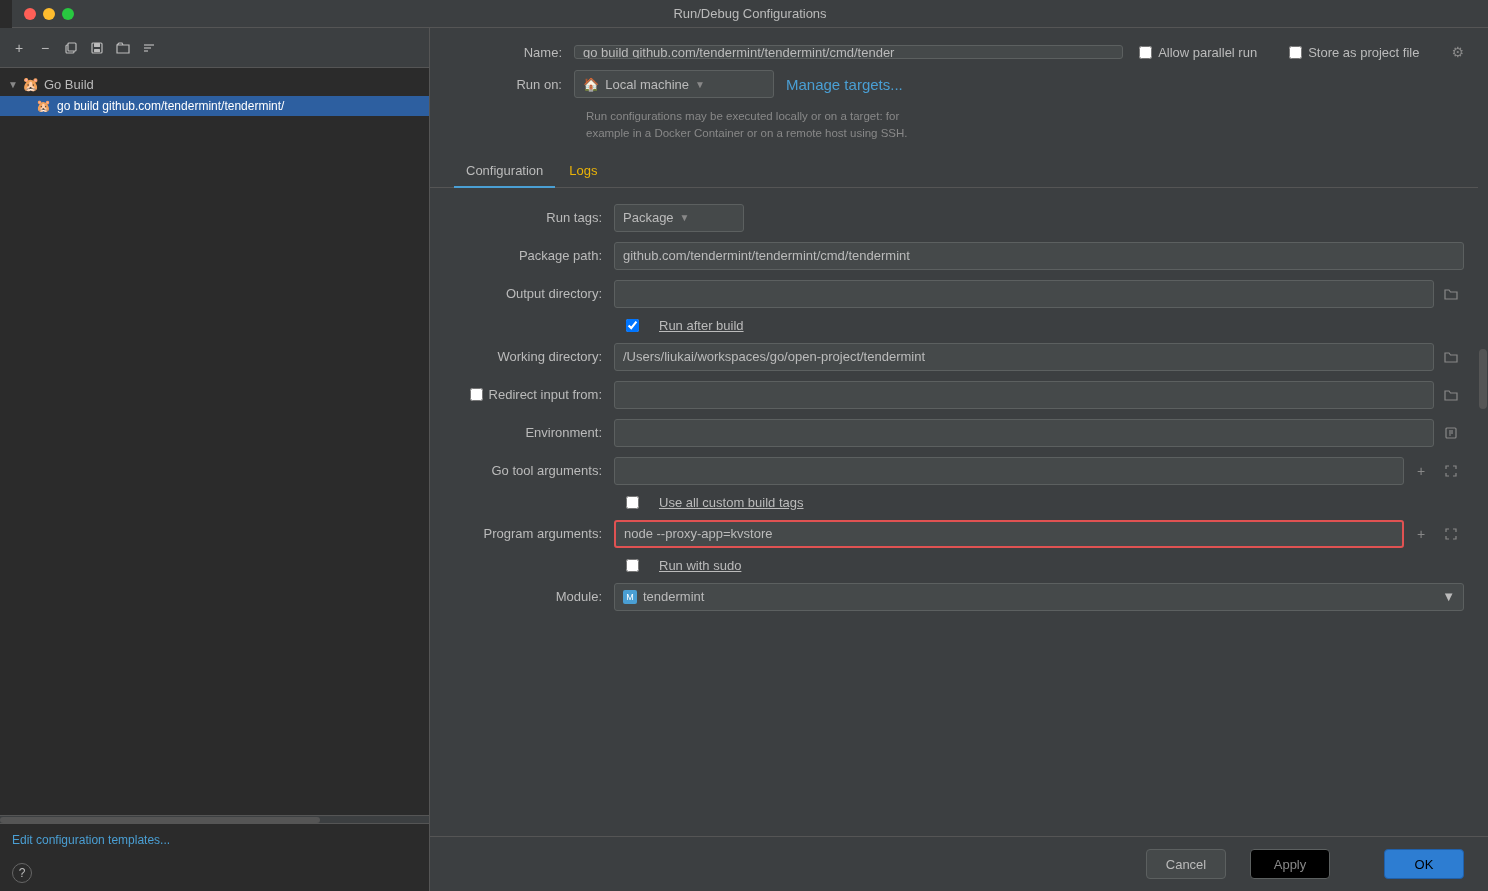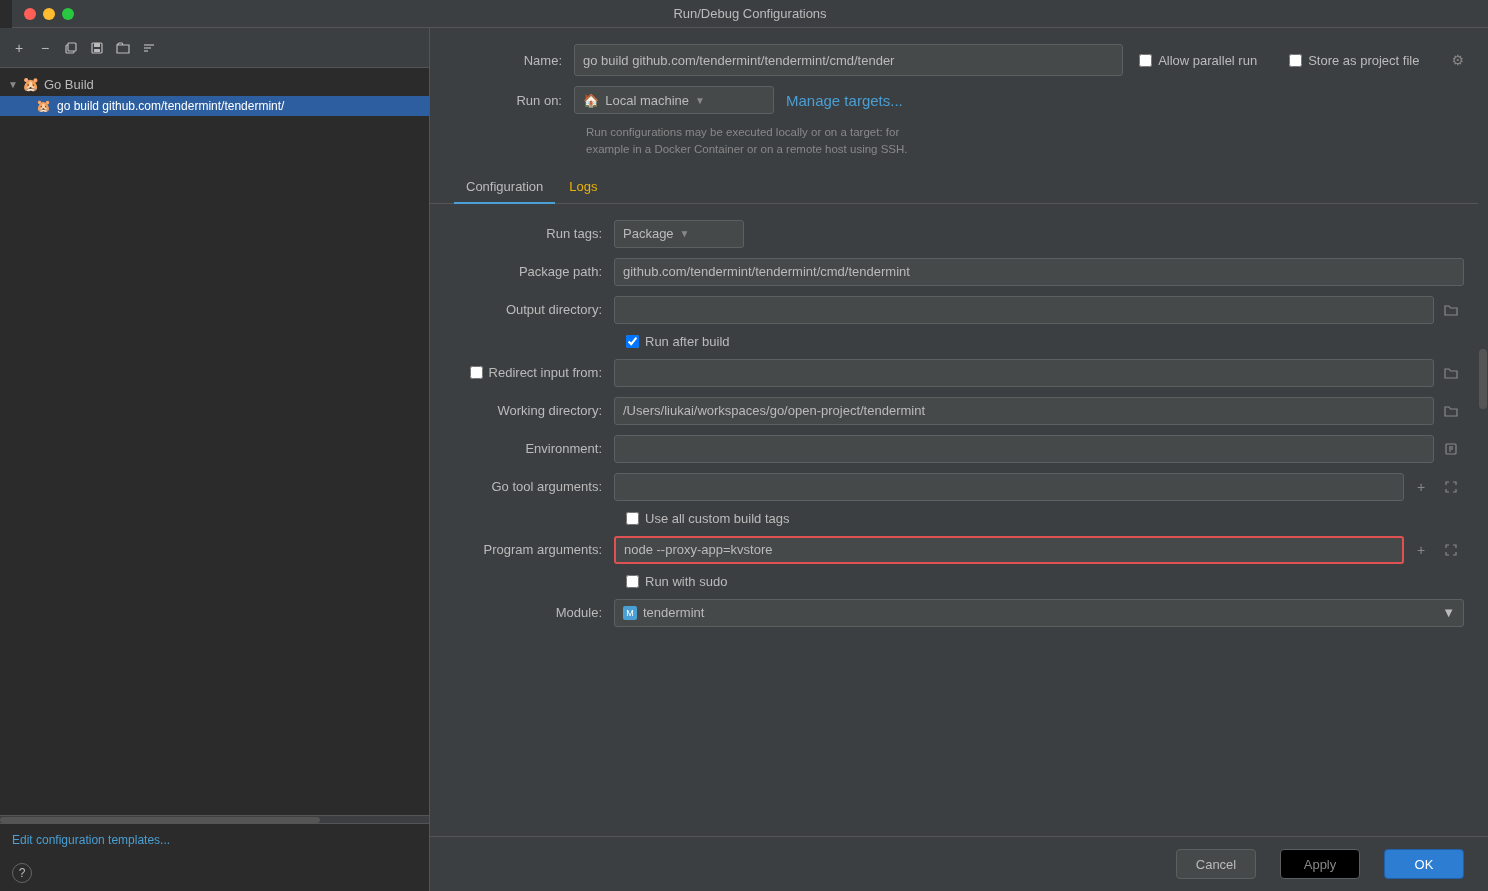--- a/index.html
+++ b/index.html
@@ -185,21 +185,21 @@
     .form-label {
       width: 120px;
       color: #bbbbbb;
       font-size: 13px;
       text-align: right;
       padding-right: 12px;
       flex-shrink: 0;
     }
     .form-input {
       flex: 1;
-      height: 32px;
+      height: 14px;
       background: #45494a;
       border: 1px solid #5c6060;
       border-radius: 3px;
       color: #bbbbbb;
       padding: 0 8px;
       font-size: 13px;
       outline: none;
     }
 
     .header-right {
@@ -351,24 +351,25 @@
     .checkbox-row {
       display: flex;
       align-items: center;
       margin-bottom: 10px;
       margin-left: 172px;
       gap: 8px;
     }
     .checkbox-row label {
       display: flex;
       align-items: center;
-      gap: 6px;
-      color: #bbbbbb;
-      cursor: pointer;
-      font-size: 13px;
+      gap: 20px;
+      color: #bbbbbb;
+      cursor: pointer;
+      font-size: 13px;
+      text-decoration: underline;
     }
 
     
     .program-args-input {
       flex: 1;
       height: 28px;
       background: #45494a;
       border: 2px solid #e05252;
       border-radius: 3px;
       color: #bbbbbb;
@@ -433,22 +434,23 @@
       color: #bbbbbb;
       border: 1px solid #5c6060;
     }
     .btn-apply {
       background: #000000;
       color: #888;
       border: 1px solid #5c6060;
     }
     .btn-ok {
       background: #2d7dd2;
-      color: #ffffff;
+      color: #000000;
       border: 1px solid #2060aa;
+      margin-left: 30px;
     }
 
     
     .v-scrollbar {
       position: absolute;
       right: 0;
       top: 0;
       bottom: 60px;
       width: 10px;
       background: #3c3f41;
@@ -606,38 +608,38 @@
       </div>
 
       <div class="checkbox-row">
         <label>
           <input type="checkbox" checked="" style="">
           <span>Run after build</span>
         </label>
       </div>
 
       <div class="config-row">
-        <div style="width:160px;display:flex;align-items:center;justify-content:flex-end;padding-right:12px;gap:6px;flex-shrink:0;">
-          <input type="checkbox" style="">
-          <span>Redirect input from:</span>
-        </div>
+        <span class="config-label">Working directory:</span>
         <div class="input-with-btn">
-          <input class="config-input" type="text" style="">
+          <input class="config-input" type="text" value="/Users/liukai/workspaces/go/open-project/tendermint" style="">
           <button class="side-btn">
             <svg width="14" height="14" viewBox="0 0 14 14" fill="none" stroke="currentColor" stroke-width="1.2">
                 <path d="M1 3h4l1.5 2H13v7H1z"></path>
               </svg>
           </button>
         </div>
       </div>
 
       <div class="config-row">
-        <span class="config-label">Working directory:</span>
+        <div style="width:160px;display:flex;align-items:center;justify-content:flex-end;padding-right:12px;gap:6px;flex-shrink:0;">
+          <input type="checkbox" style="">
+          <span>Redirect input from:</span>
+        </div>
         <div class="input-with-btn">
-          <input class="config-input" type="text" value="/Users/liukai/workspaces/go/open-project/tendermint" style="">
+          <input class="config-input" type="text" style="">
           <button class="side-btn">
             <svg width="14" height="14" viewBox="0 0 14 14" fill="none" stroke="currentColor" stroke-width="1.2">
                 <path d="M1 3h4l1.5 2H13v7H1z"></path>
               </svg>
           </button>
         </div>
       </div>
 
       <div class="config-row">
         <span class="config-label">Environment:</span>

